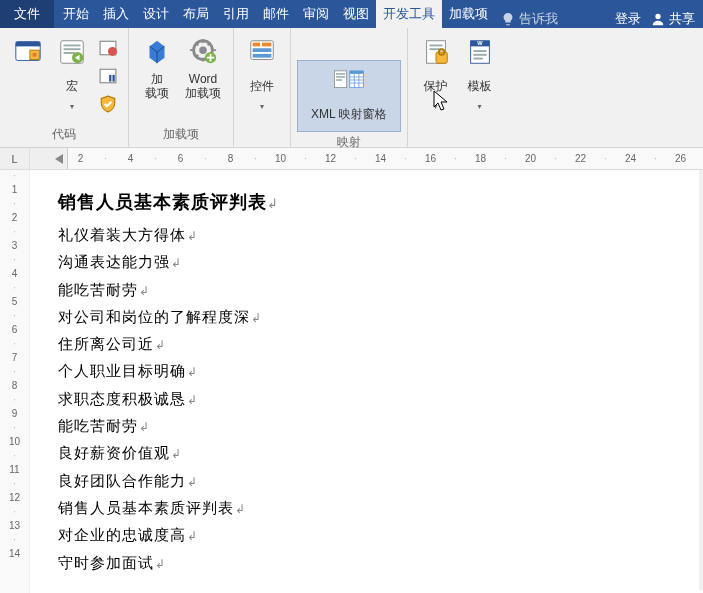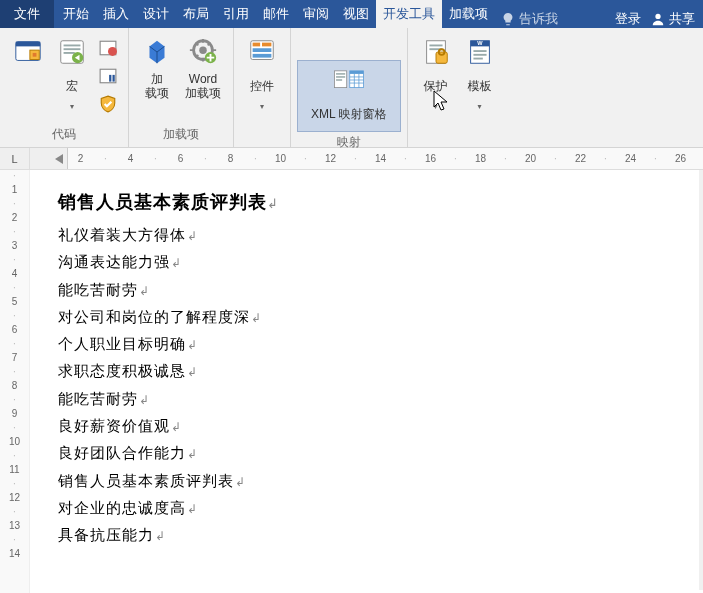--- a/index.html
+++ b/index.html
@@ -509,28 +509,29 @@
     </div>
   <div class="page">
     <div class="doc-title">
       <span>销售人员基本素质评判表</span><span class="pm">↲</span>
     </div>
     <div id="doc-lines">
         <p><span>礼仪着装大方得体</span><span class="pm">↲</span></p>
         <p><span>沟通表达能力强</span><span class="pm">↲</span></p>
         <p><span>能吃苦耐劳</span><span class="pm">↲</span></p>
         <p><span>对公司和岗位的了解程度深</span><span class="pm">↲</span></p>
+        <p><span>住所离公司近</span><span class="pm">↲</span></p>
         <p><span>个人职业目标明确</span><span class="pm">↲</span></p>
         <p><span>求职态度积极诚恳</span><span class="pm">↲</span></p>
         <p><span>能吃苦耐劳</span><span class="pm">↲</span></p>
         <p><span>良好薪资价值观</span><span class="pm">↲</span></p>
         <p><span>良好团队合作能力</span><span class="pm">↲</span></p>
         <p><span>销售人员基本素质评判表</span><span class="pm">↲</span></p>
         <p><span>对企业的忠诚度高</span><span class="pm">↲</span></p>
-        <p><span>具备抗压能力</span><span class="pm">↲</span></p>
+        <p><span>守时参加面试</span><span class="pm">↲</span></p>
       </div>
   </div>
 </div>
 
 <svg class="cursor-arrow" width="18" height="22" viewBox="0 0 18 22">
   <path d="M1 1l0 16 4-4 3 7 3-1-3-7 6 0z" fill="#fff" stroke="#000" stroke-width="1"></path>
 </svg>
 
 <div class="vscroll"></div>
 

